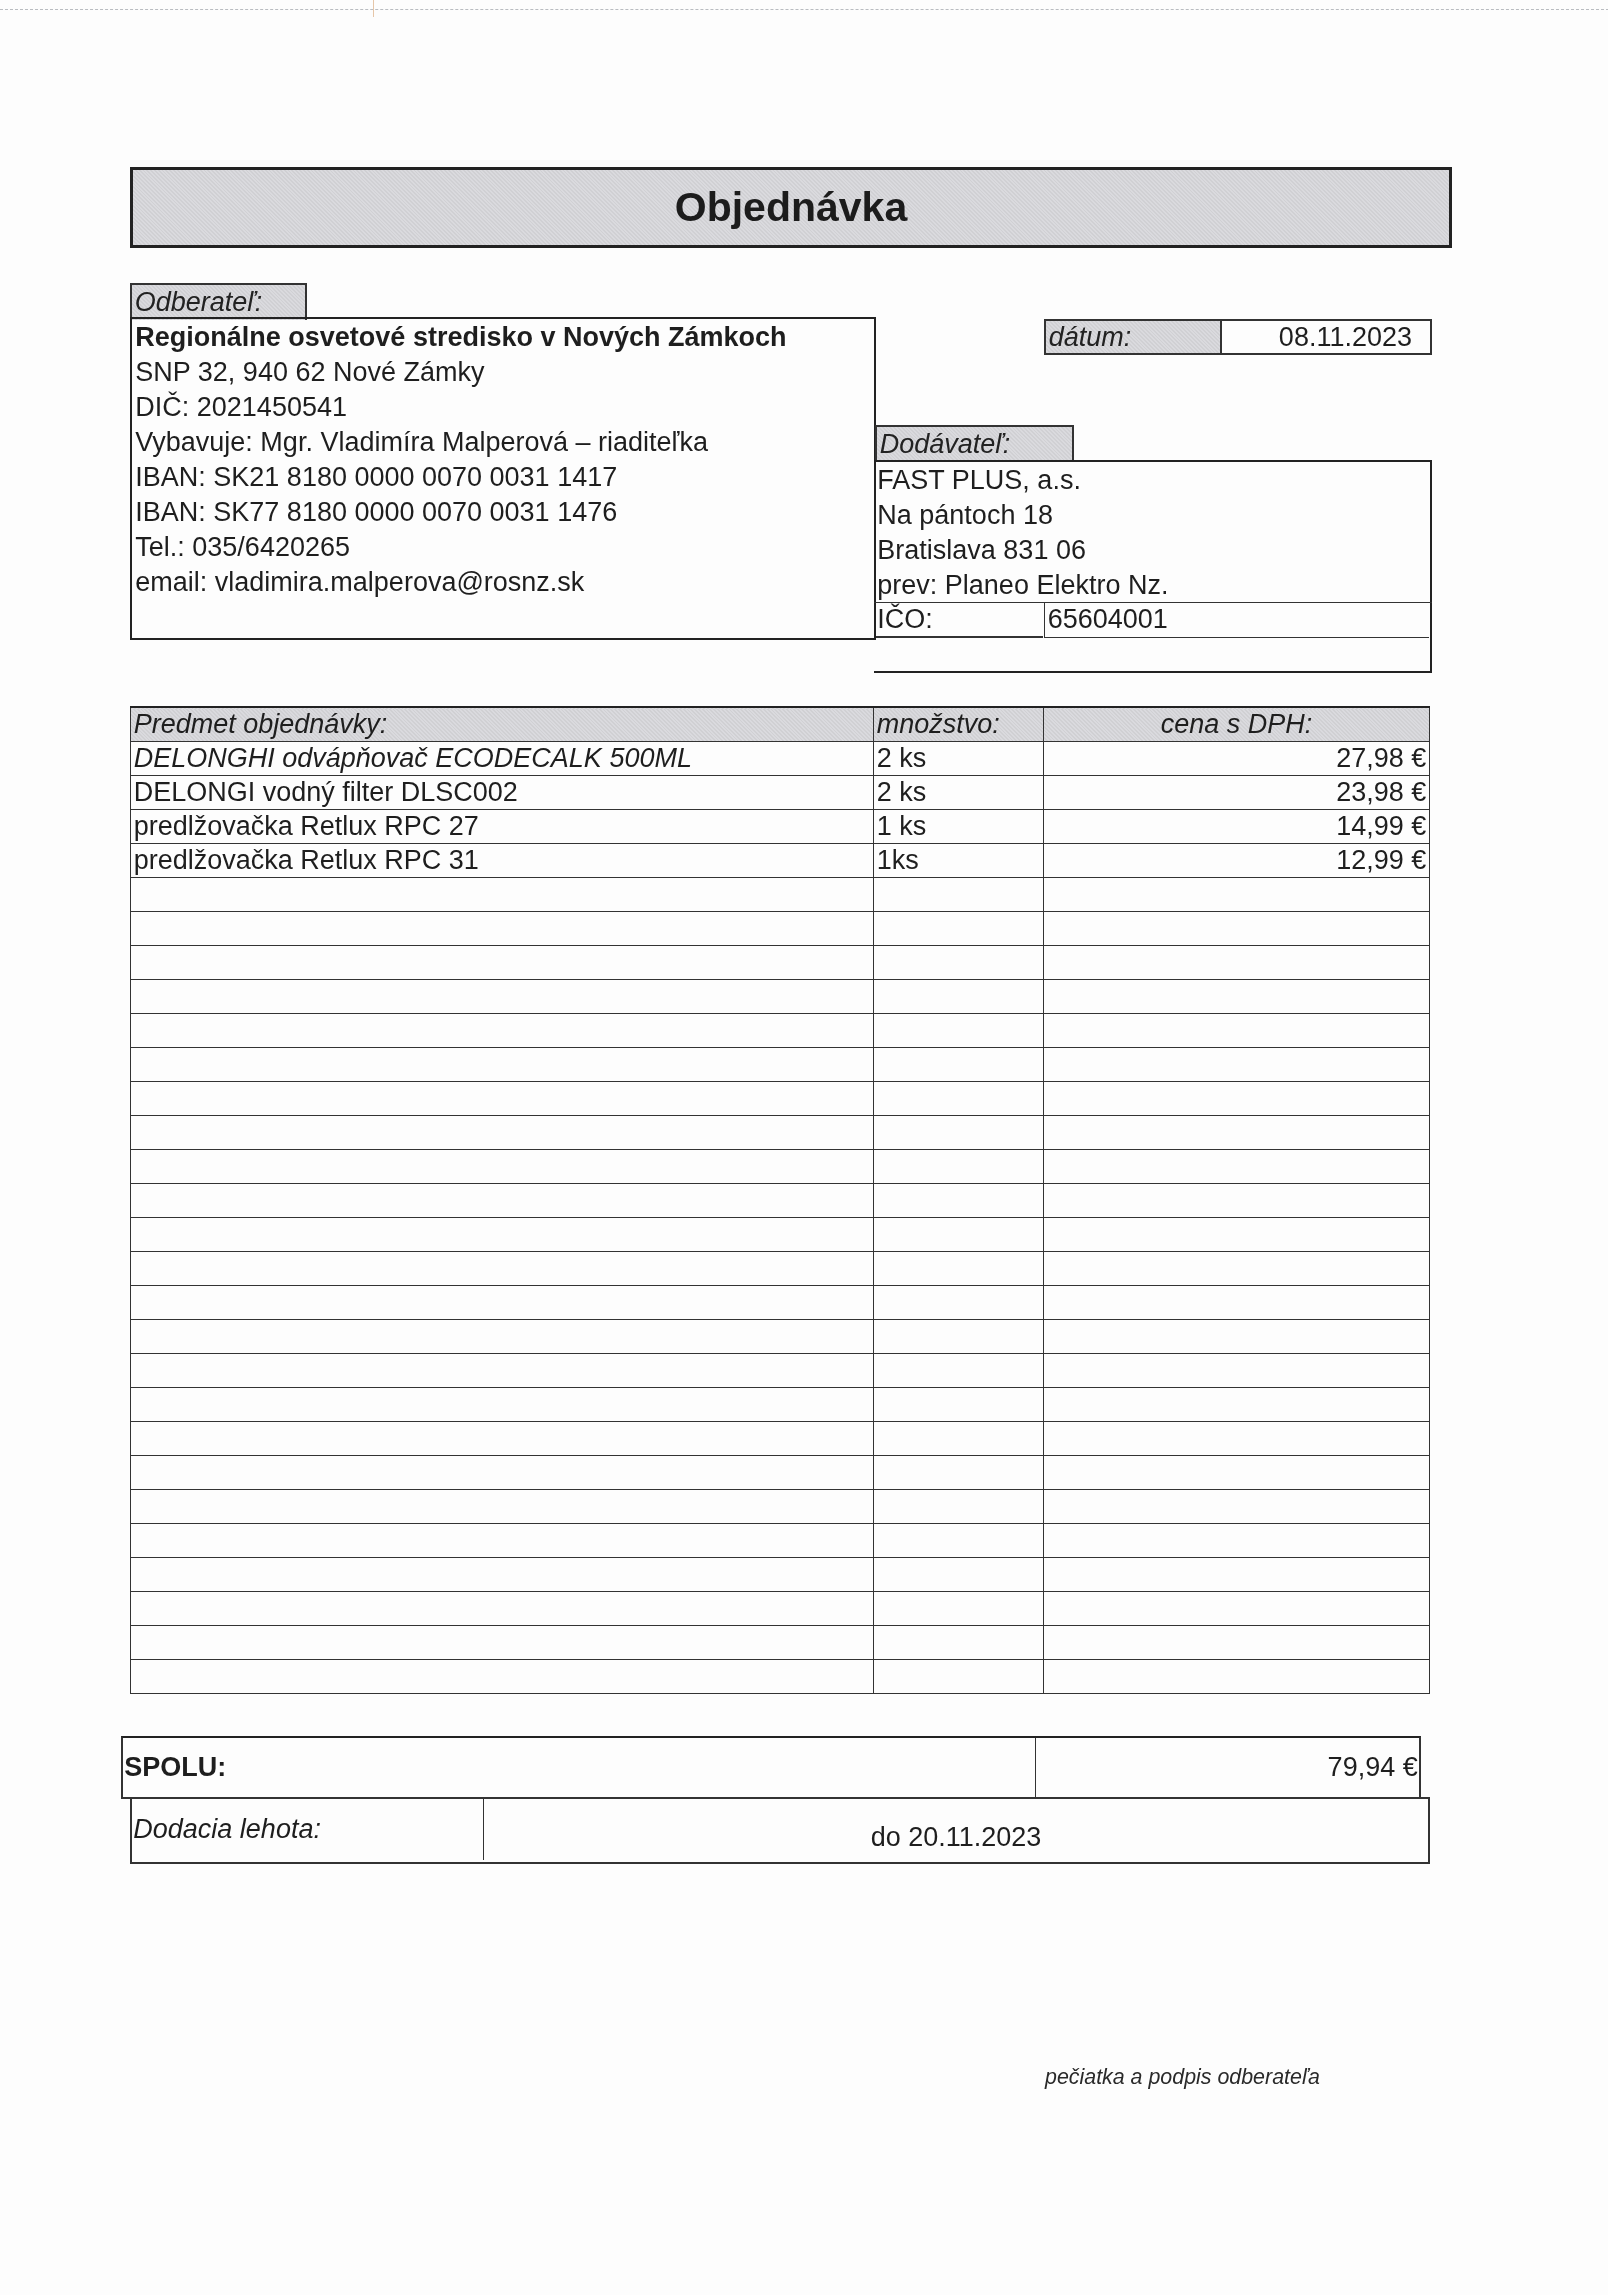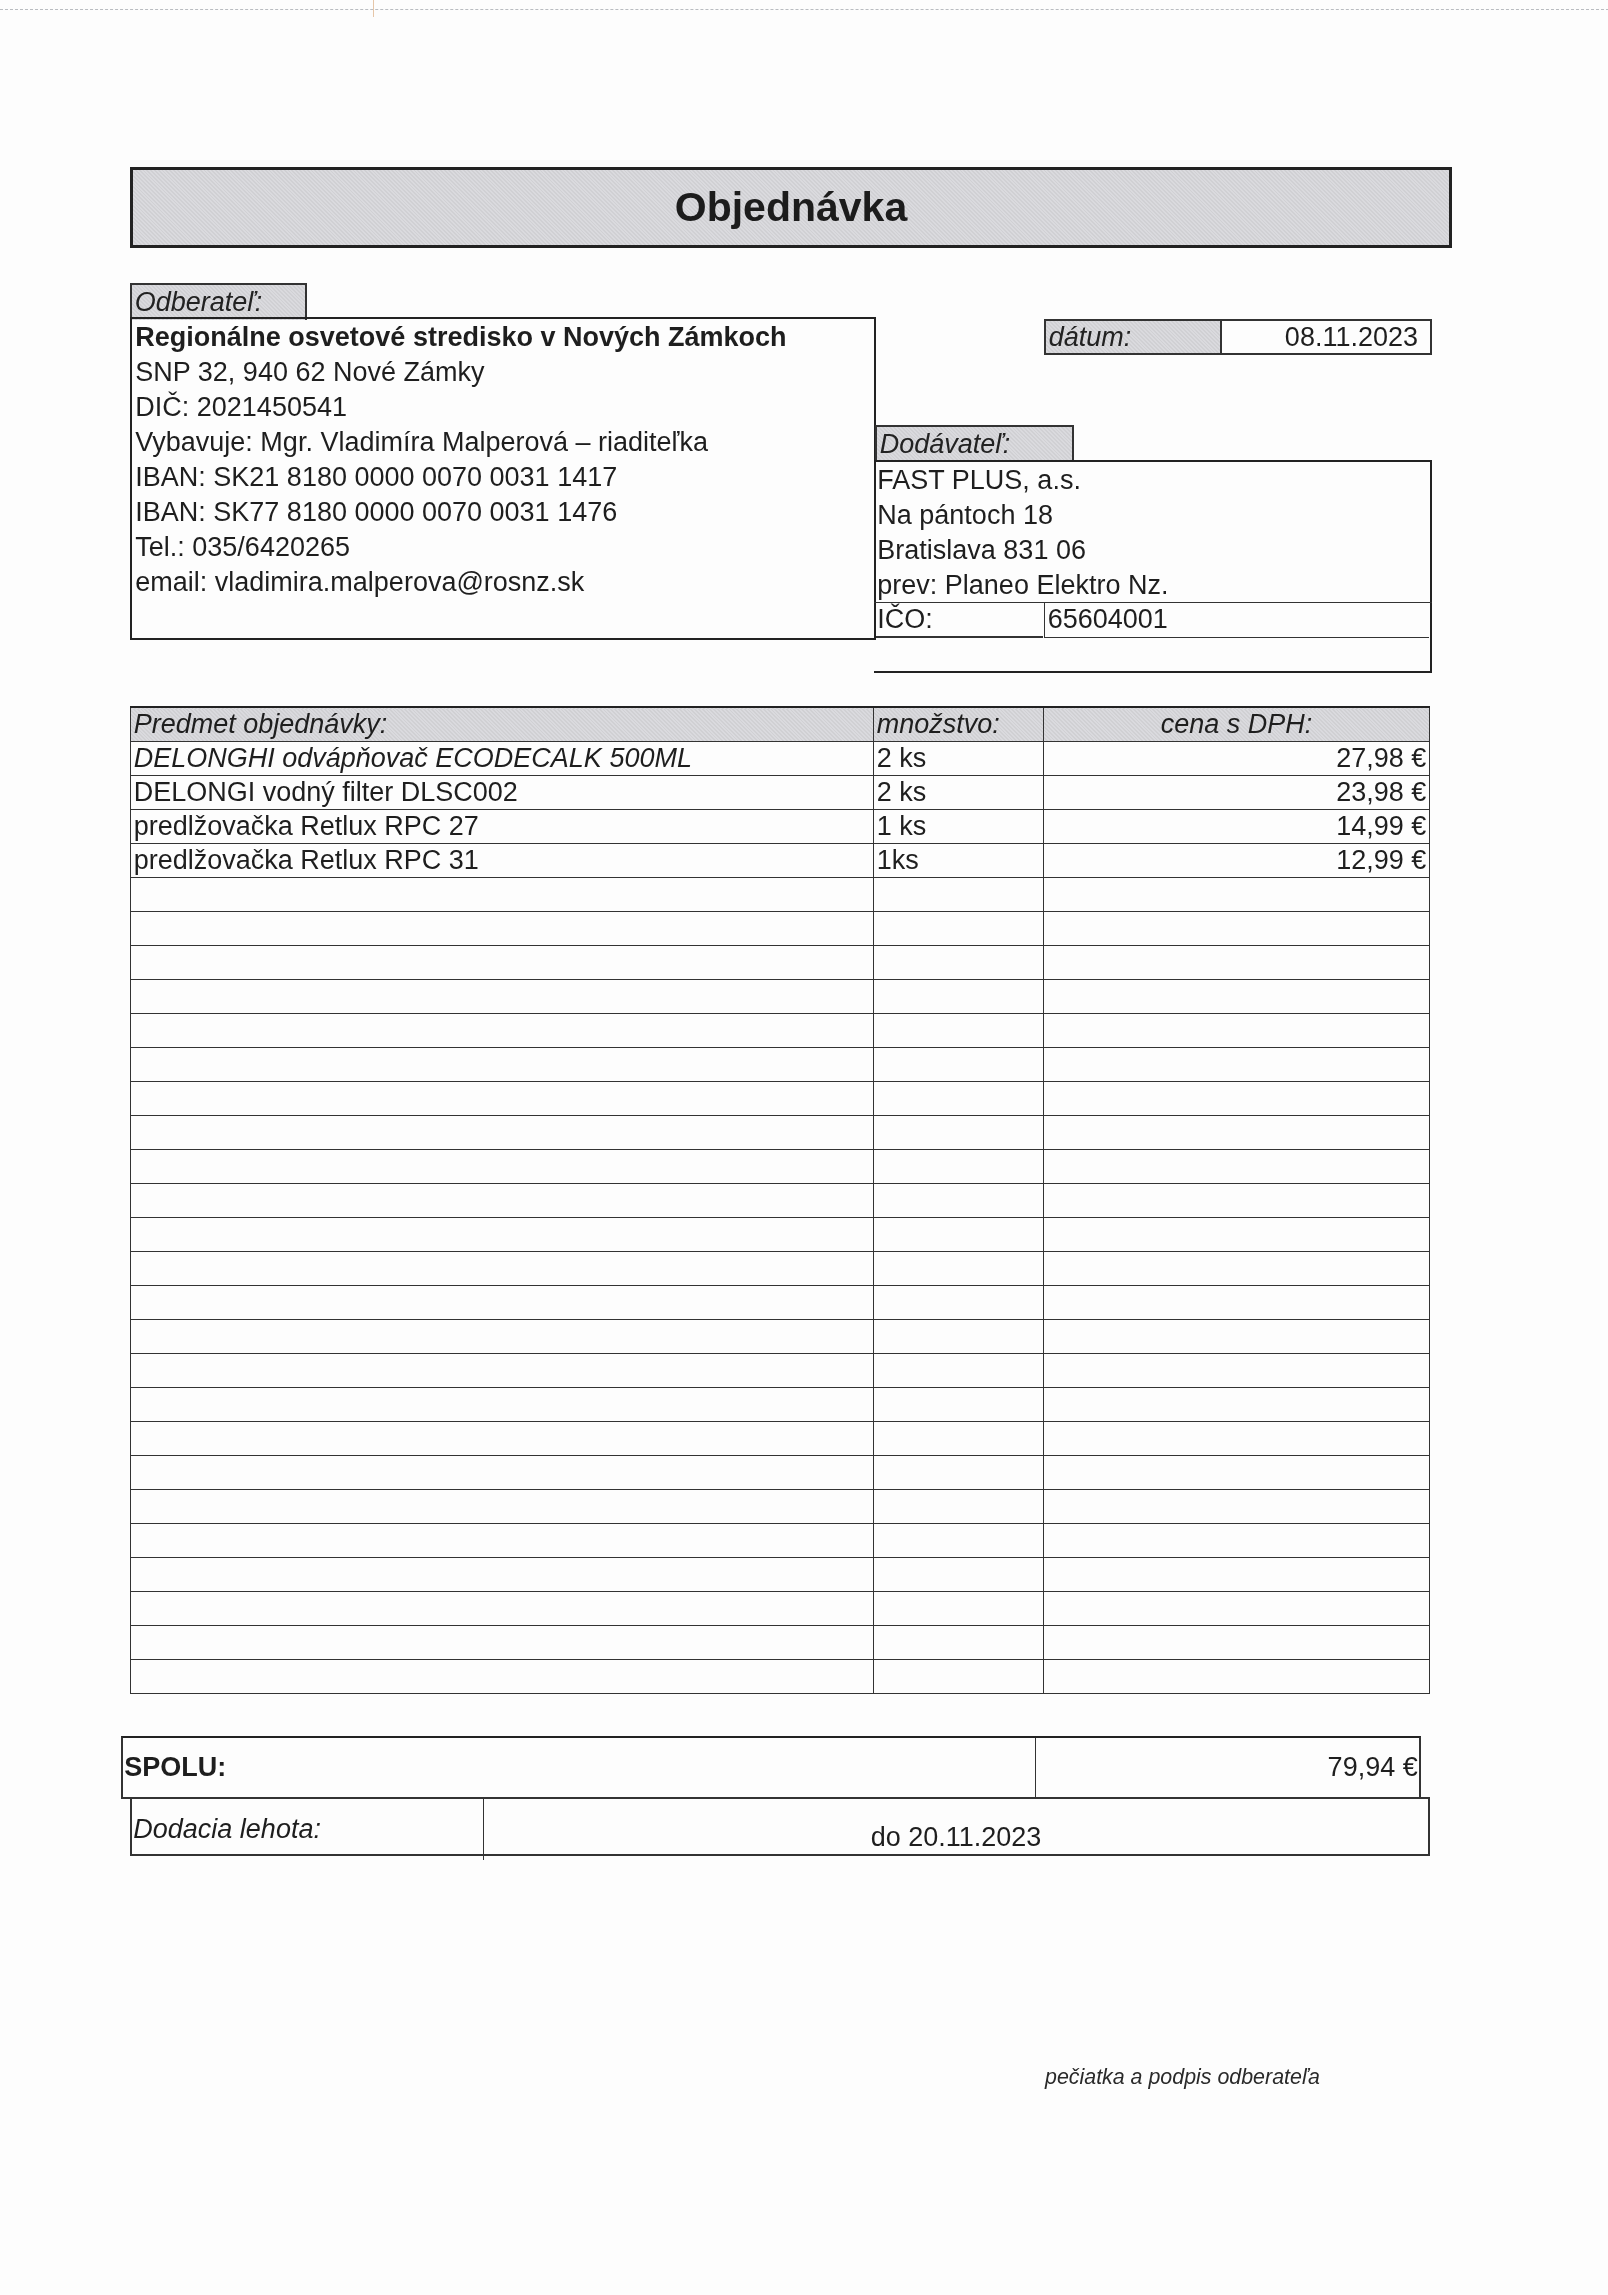--- a/index.html
+++ b/index.html
@@ -69,21 +69,21 @@
   <div class="line">SNP 32, 940 62  Nové Zámky</div>
   <div class="line">DIČ: 2021450541</div>
   <div class="line">Vybavuje: Mgr. Vladimíra Malperová – riaditeľka</div>
   <div class="line">IBAN: SK21 8180 0000 0070 0031 1417</div>
   <div class="line">IBAN: SK77 8180 0000 0070 0031 1476</div>
   <div class="line">Tel.: 035/6420265</div>
   <div class="line">email: vladimira.malperova@rosnz.sk</div>
 </div>
 
 <div class="abs lbl shade" style="left:1044px; top:319px; width:178px; height:36px;">dátum:</div>
-<div class="abs cell" style="left:1220px; top:319px; width:212px; height:36px; border:2px solid #333; border-left:none; justify-content:flex-end; padding-right:12px;">08.11.2023</div>
+<div class="abs cell" style="left:1220px; top:319px; width:212px; height:36px; border:2px solid #333; border-left:none; justify-content:flex-end; padding-right:18px;">08.11.2023</div>
 
 <div class="abs lbl shade" style="left:875px; top:425px; width:199px; height:36px; border-bottom:none;">Dodávateľ:</div>
 <div class="abs box" style="left:874px; top:460px; width:558px; height:213px; border-left:none; padding-top:1.3px;">
   <div class="line">FAST PLUS, a.s.</div>
   <div class="line">Na pántoch 18</div>
   <div class="line">Bratislava 831 06</div>
   <div class="line">prev: Planeo Elektro Nz.</div>
 </div>
 <div class="abs" style="left:874px; top:602px; width:558px; height:0; border-top:1.3px solid #333;"></div>
 <div class="abs cell" style="left:876px; top:602px; width:167px; height:36px; padding-left:1.3px; border-bottom:2px solid #333;">IČO:</div>
@@ -245,20 +245,20 @@
       </tr>
     </tbody>
 </table>
 
 <div class="abs" style="left:121px; top:1736px; width:1300px; height:63px; border:2px solid #333; border-top:2px solid #222;padding-left:20px;">
   <div class="abs cell bold" style="left:1.3px; top:0; height:59px; width:534px;">SPOLU:</div>
   <div class="abs" style="left:912px; top:0; width:0; height:59px; border-left:1.3px solid #333;"></div>
   <div class="abs cell" style="left:914px; top:0; height:59px; width:382px; justify-content:flex-end; padding-right:1.3px;">79,94 €</div>
 </div>
 
-<div class="abs" style="left:130px; top:1797px; width:1300px; height:59px; border:2px solid #333;">
+<div class="abs" style="left:130px; top:1797px; width:1300px; height:67px; border:2px solid #333;">
   <div class="abs cell" style="left:1.3px; top:0; height:61px; width:347px; font-style:italic;">Dodacia lehota:</div>
   <div class="abs" style="left:351px; top:0; width:0; height:61px; border-left:1.3px solid #333;"></div>
   <div class="abs cell" style="left:352px; top:8px; height:61px; width:944px; justify-content:center;">do 20.11.2023</div>
 </div>
 
 <div class="abs sig" style="left:1045px; top:2065px;">pečiatka a podpis odberateľa</div>
 
 
 </body></html>

